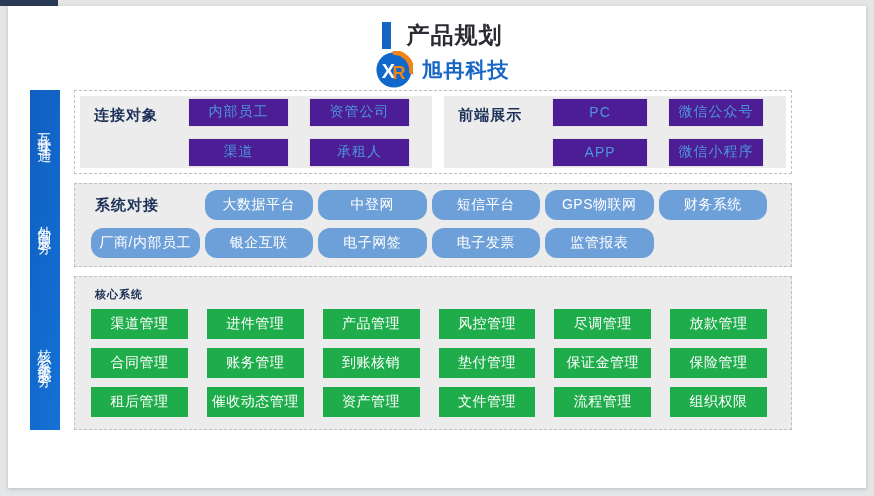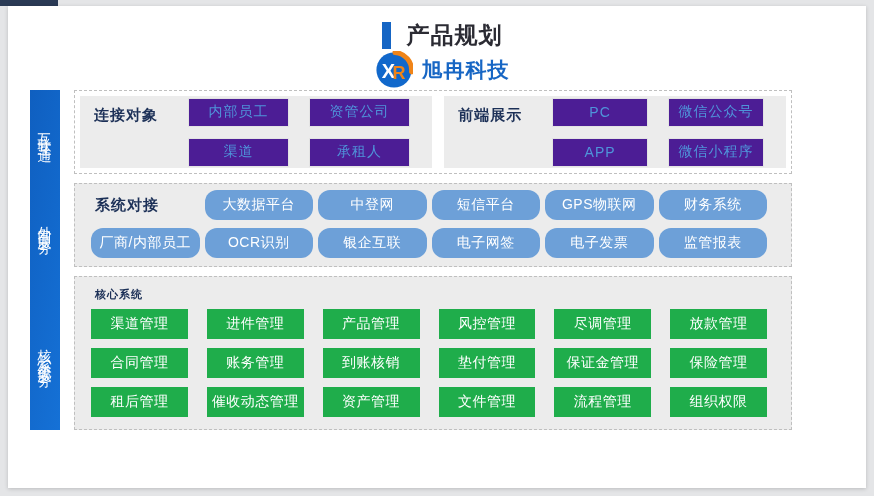--- a/index.html
+++ b/index.html
@@ -152,21 +152,20 @@
 
     <div class="row row2">
       <div class="grid6">
         <div class="grid-label">系统对接</div>
         <div class="blue-box">大数据平台</div>
         <div class="blue-box">中登网</div>
         <div class="blue-box">短信平台</div>
         <div class="blue-box">GPS物联网</div>
         <div class="blue-box">财务系统</div>
         <div class="blue-box">厂商/内部员工</div>
-        <div class="blue-box">OCR识别</div>
         <div class="blue-box">银企互联</div>
         <div class="blue-box">电子网签</div>
         <div class="blue-box">电子发票</div>
         <div class="blue-box">监管报表</div>
       </div>
     </div>
 
     <div class="row row3">
       <div class="row3-label">核心系统</div>
       <div class="grid6-core">

